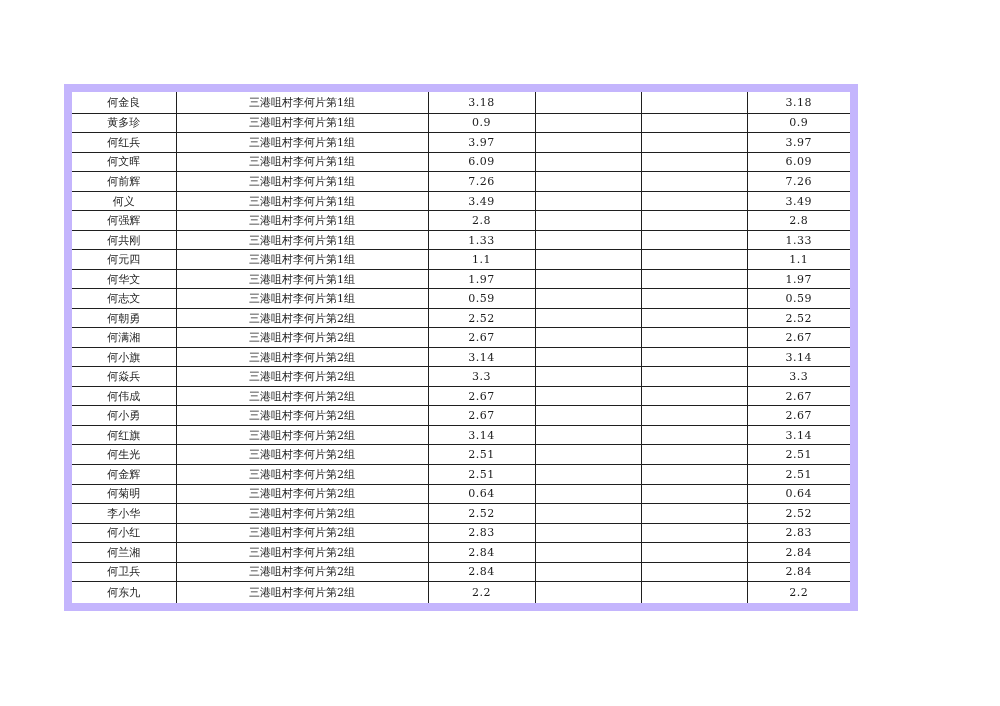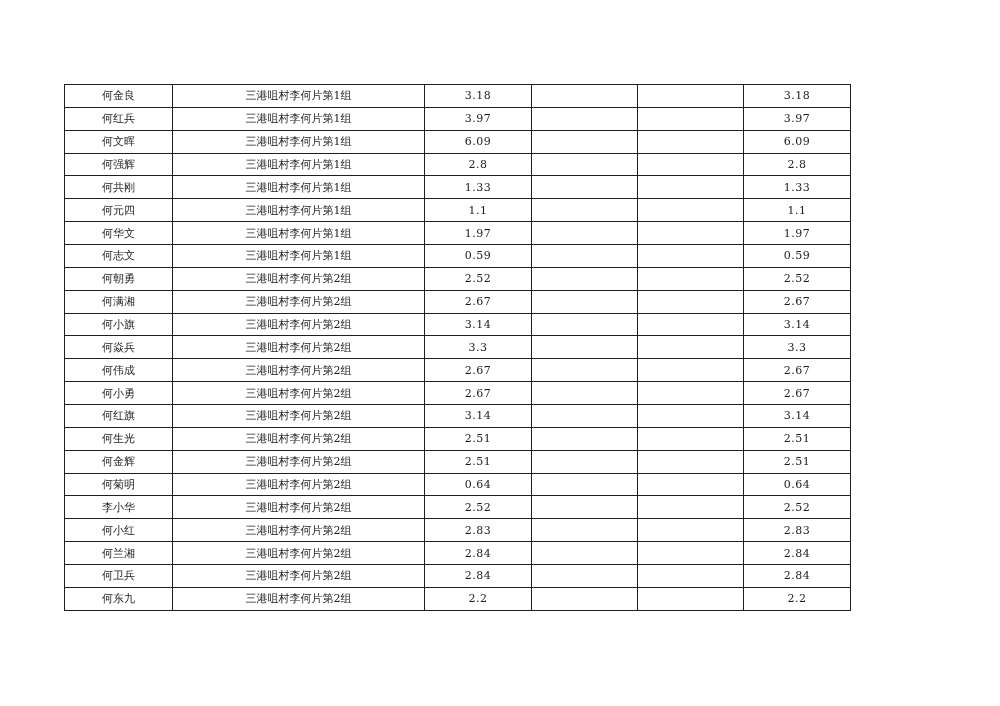--- a/index.html
+++ b/index.html
@@ -13,21 +13,21 @@
     width: 1000px; height: 706px;
     background: #ffffff;
     overflow: hidden;
   }
   table.roster {
     position: absolute;
     left: 64px; top: 84px;
     width: 786px; height: 527px;
     border-collapse: collapse;
     table-layout: fixed;
-    border: 1px solid #c4b5fd;
+    border: 8px solid #c4b5fd;
   }
   table.roster td {
     border: 1px solid #1f1f1f;
     font-size: 11px;
     line-height: 1;
     color: #1c1c1c;
     text-align: center;
     vertical-align: middle;
     padding: 0;
     white-space: nowrap;
@@ -51,34 +51,58 @@
     <tbody>
         <tr>
     <td class="col-name">何金良</td>
     <td class="col-loc">三港咀村李何片第1组</td>
     <td class="col-num">3.18</td>
     <td class="col-empty"></td>
     <td class="col-empty"></td>
     <td class="col-num">3.18</td>
   </tr>
         <tr>
+    <td class="col-name">黄多珍</td>
+    <td class="col-loc">三港咀村李何片第1组</td>
+    <td class="col-num">0.9</td>
+    <td class="col-empty"></td>
+    <td class="col-empty"></td>
+    <td class="col-num">0.9</td>
+  </tr>
+        <tr>
     <td class="col-name">何红兵</td>
     <td class="col-loc">三港咀村李何片第1组</td>
     <td class="col-num">3.97</td>
     <td class="col-empty"></td>
     <td class="col-empty"></td>
     <td class="col-num">3.97</td>
   </tr>
         <tr>
     <td class="col-name">何文晖</td>
     <td class="col-loc">三港咀村李何片第1组</td>
     <td class="col-num">6.09</td>
     <td class="col-empty"></td>
     <td class="col-empty"></td>
     <td class="col-num">6.09</td>
+  </tr>
+        <tr>
+    <td class="col-name">何前辉</td>
+    <td class="col-loc">三港咀村李何片第1组</td>
+    <td class="col-num">7.26</td>
+    <td class="col-empty"></td>
+    <td class="col-empty"></td>
+    <td class="col-num">7.26</td>
+  </tr>
+        <tr>
+    <td class="col-name">何义</td>
+    <td class="col-loc">三港咀村李何片第1组</td>
+    <td class="col-num">3.49</td>
+    <td class="col-empty"></td>
+    <td class="col-empty"></td>
+    <td class="col-num">3.49</td>
   </tr>
         <tr>
     <td class="col-name">何强辉</td>
     <td class="col-loc">三港咀村李何片第1组</td>
     <td class="col-num">2.8</td>
     <td class="col-empty"></td>
     <td class="col-empty"></td>
     <td class="col-num">2.8</td>
   </tr>
         <tr>

